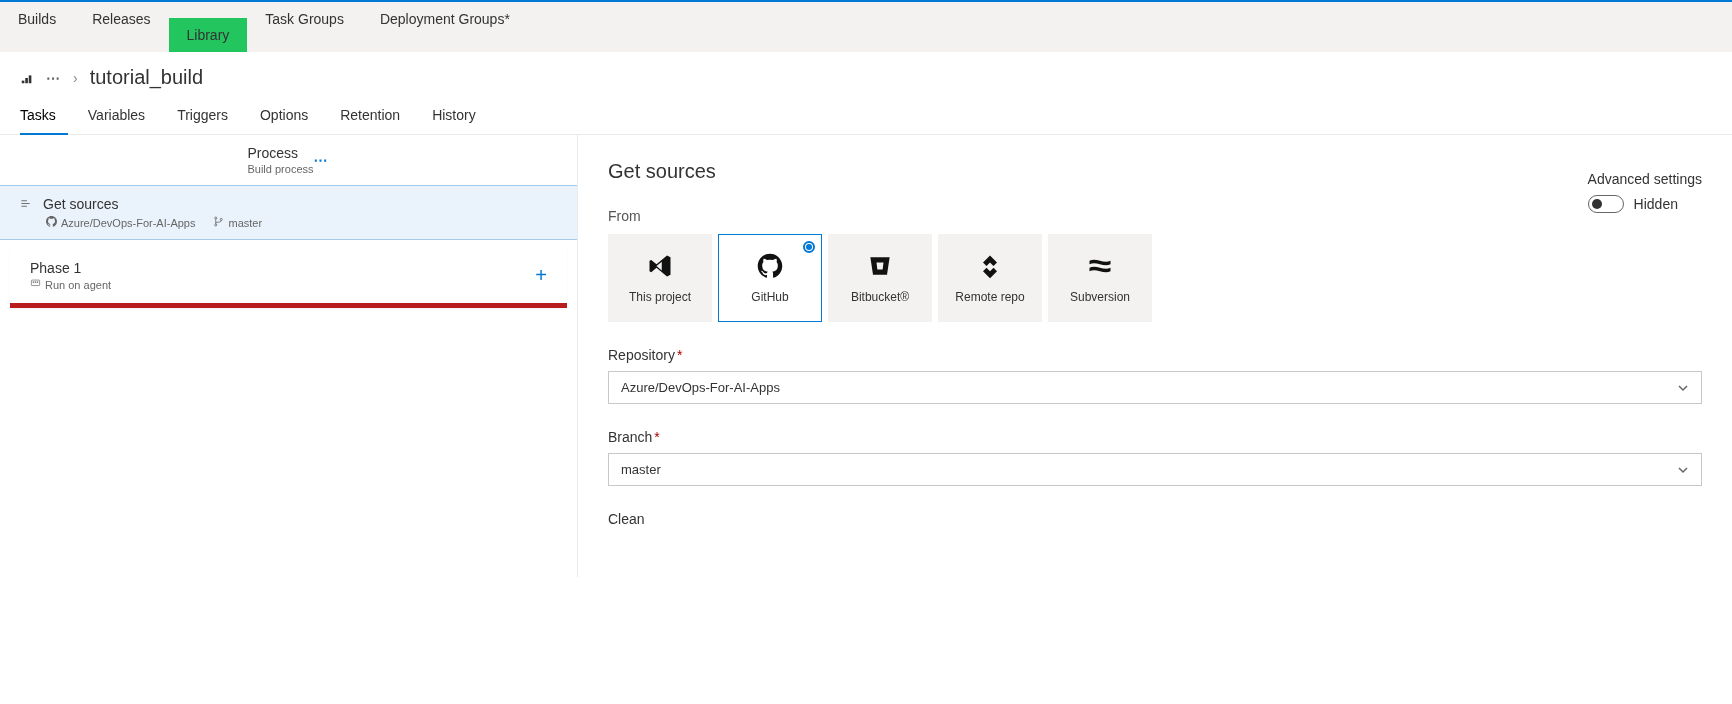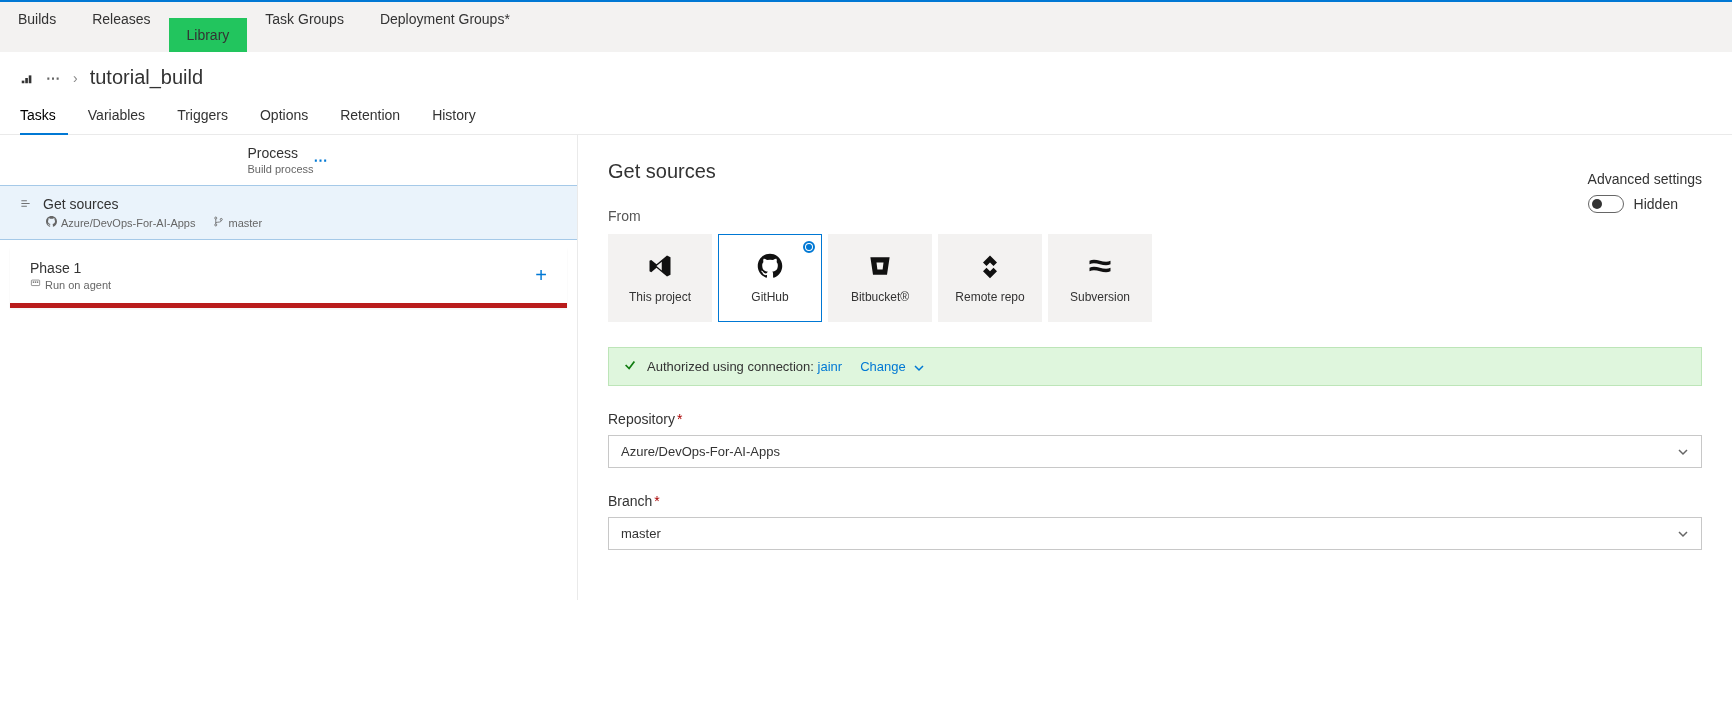--- a/index.html
+++ b/index.html
@@ -373,37 +373,20 @@
         <span>Remote repo</span>
       </div>
       <div class="source-option">
         <svg viewBox="0 0 32 32">
             <path fill="#111" d="M4 10c8-4 16 4 24 0v4c-8 4-16-4-24 0v-4zm0 8c8-4 16 4 24 0v4c-8 4-16-4-24 0v-4z"></path>
           </svg>
         <span>Subversion</span>
       </div>
     </div>
 
-    <div class="auth-banner">
-      <span class="check-icon">
-        <svg width="14" height="14" viewBox="0 0 16 16" fill="none" stroke="#107c10" stroke-width="2">
-            <path d="M3 8l4 4 6-8"></path>
-          </svg>
-      </span>
-      <span>
-        <span>Authorized using connection: </span><a>jainr</a>
-        &nbsp;&nbsp;&nbsp;
-        <a>
-          <span>Change</span>
-          <svg class="chevron-down" style="vertical-align:middle;margin-left:4px" viewBox="0 0 12 12" fill="none" stroke="#0078d4" stroke-width="1.5">
-              <path d="M2 4l4 4 4-4"></path>
-            </svg>
-        </a>
-      </span>
-    </div>
 
     <div class="form-field">
       <label class="form-label">
         <span>Repository</span><span class="req">*</span>
       </label>
       <div class="form-select">
         <span>Azure/DevOps-For-AI-Apps</span>
         <svg class="chevron-down" viewBox="0 0 12 12" fill="none" stroke="#666" stroke-width="1.5">
             <path d="M2 4l4 4 4-4"></path>
           </svg>
@@ -416,16 +399,17 @@
       </label>
       <div class="form-select">
         <span>master</span>
         <svg class="chevron-down" viewBox="0 0 12 12" fill="none" stroke="#666" stroke-width="1.5">
             <path d="M2 4l4 4 4-4"></path>
           </svg>
       </div>
     </div>
 
     <div class="form-field">
+      <label class="form-label">Clean</label>
     </div>
 
   </div>
 </div>
 
 </body></html>

